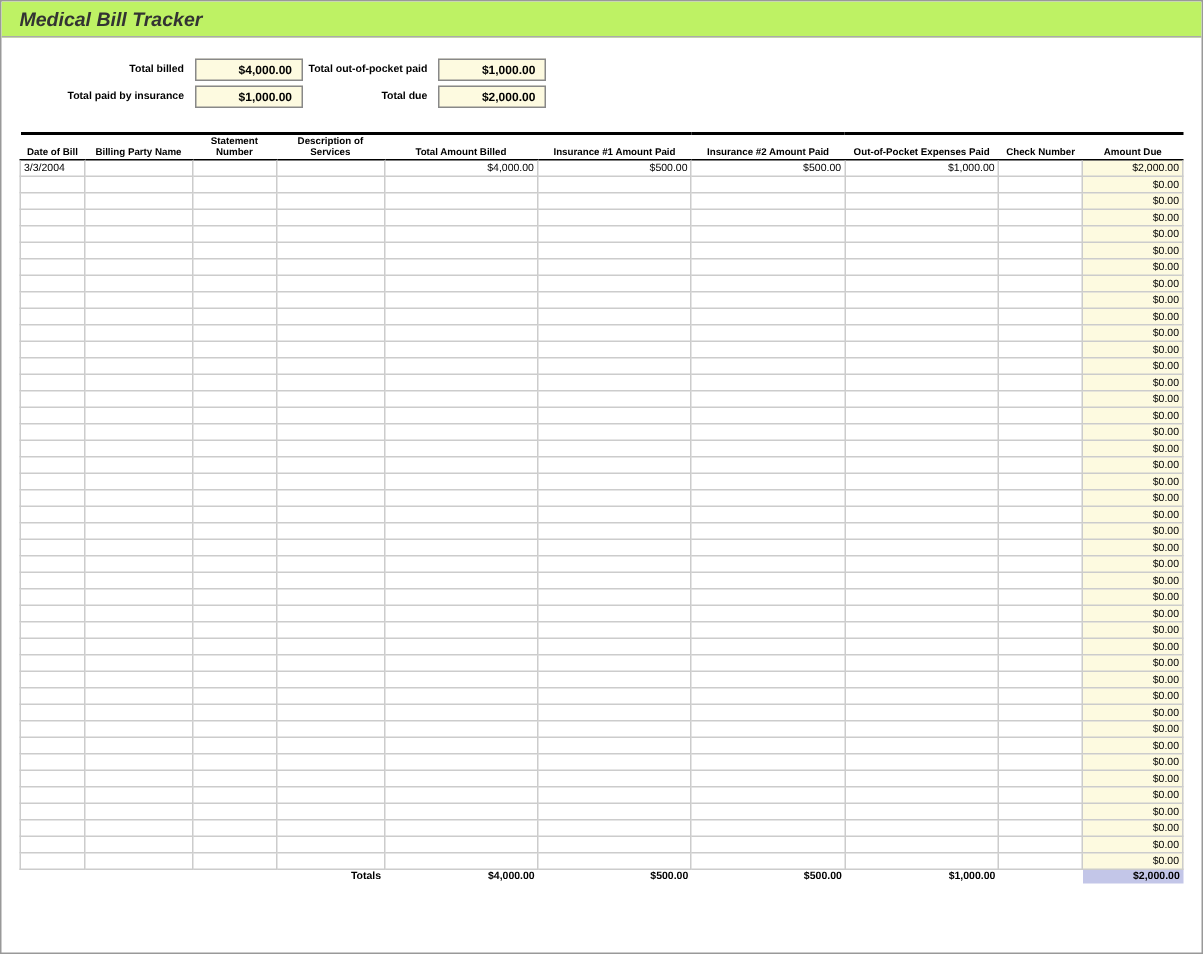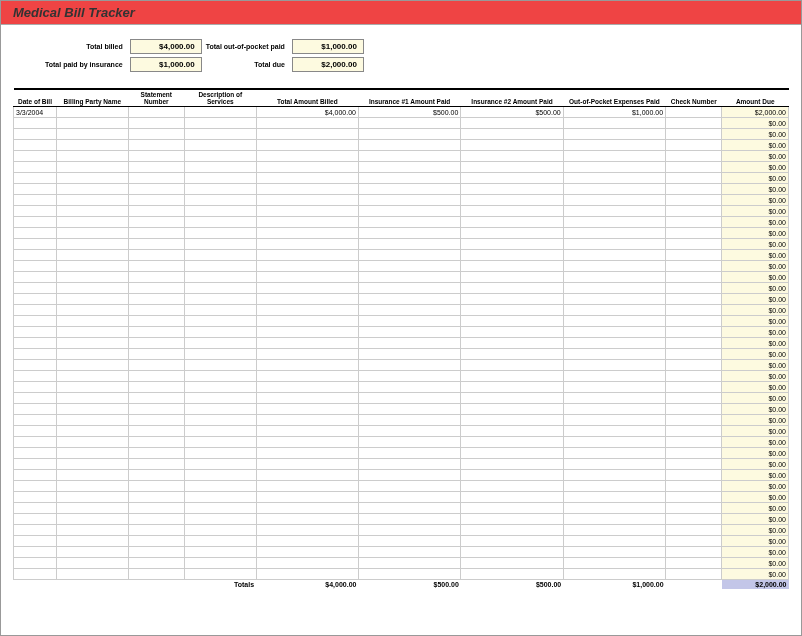--- a/index.html
+++ b/index.html
@@ -6,21 +6,21 @@
 body {
   font-family: Arial, Helvetica, sans-serif;
   background: #fff;
   width: 802px;
   height: 636px;
   overflow: hidden;
   font-size: 7px;
   border: 1px solid #999;
 }
 .title-bar {
-  background: #ef4444;
+  background: #bef264;
   padding: 4px 12px;
   font-weight: bold;
   font-size: 13px;
   color: #333;
   border-bottom: 1px solid #aaa;
   font-style: italic;
 }
 .summary {
   padding: 14px 44px 10px 44px;
   display: grid;

